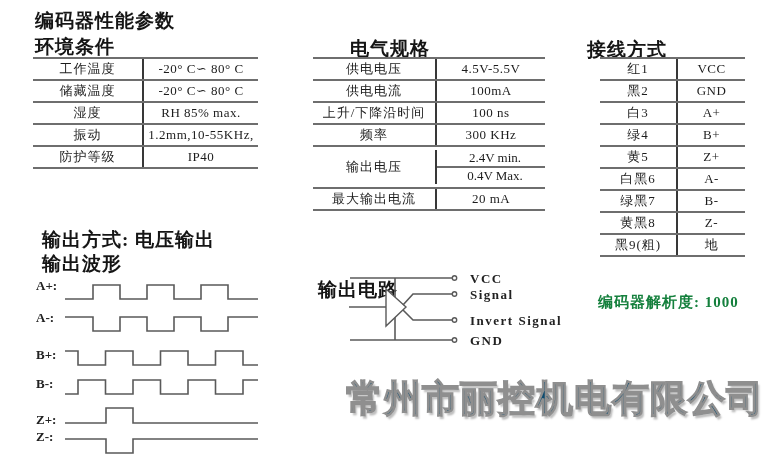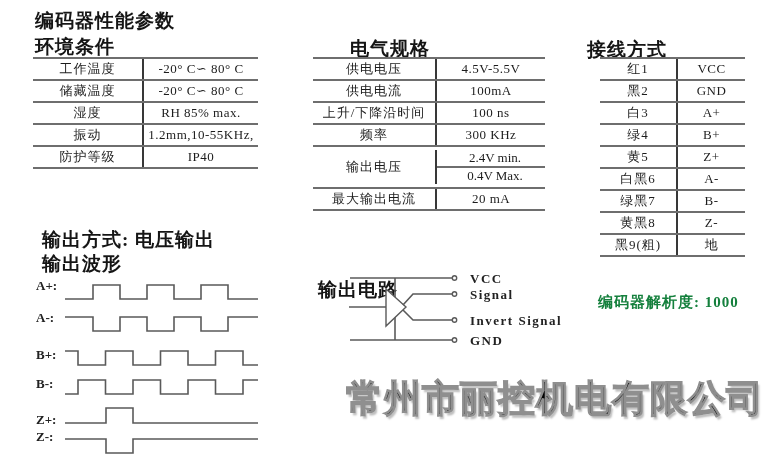--- a/index.html
+++ b/index.html
@@ -26,21 +26,21 @@
   #wire-tbl .cl { width:76px; }
   .wl { position:absolute; font-size:13px; font-weight:bold; color:#222; }
   .term { position:absolute; font-size:13px; font-weight:600; letter-spacing:1.5px; color:#222; white-space:nowrap; }
   svg { position:absolute; }
   .stroke { stroke:#5a5a5a; stroke-width:1.6; fill:none; }
   .node { stroke:#5a5a5a; stroke-width:1.4; fill:#ffffff; }
   #resolution { position:absolute; left:598px; top:293px; font-size:15px; font-weight:600; letter-spacing:1px; color:#15803d; white-space:nowrap; }
   #watermark {
     position:absolute; left:346px; top:374px; font-size:37px; font-weight:bold;
     letter-spacing:1px; white-space:nowrap;
-    color:#000000; -webkit-text-stroke:1.3px #8f8f8f;
+    color:#0c4a6e; -webkit-text-stroke:1.3px #8f8f8f;
     text-shadow:2px 3px 2px #bdbdbd;
   }
 </style>
 </head>
 <body>
 
 <div id="page">
 
   <div class="h" style="left:35px; top:8px;">编码器性能参数</div>
 

